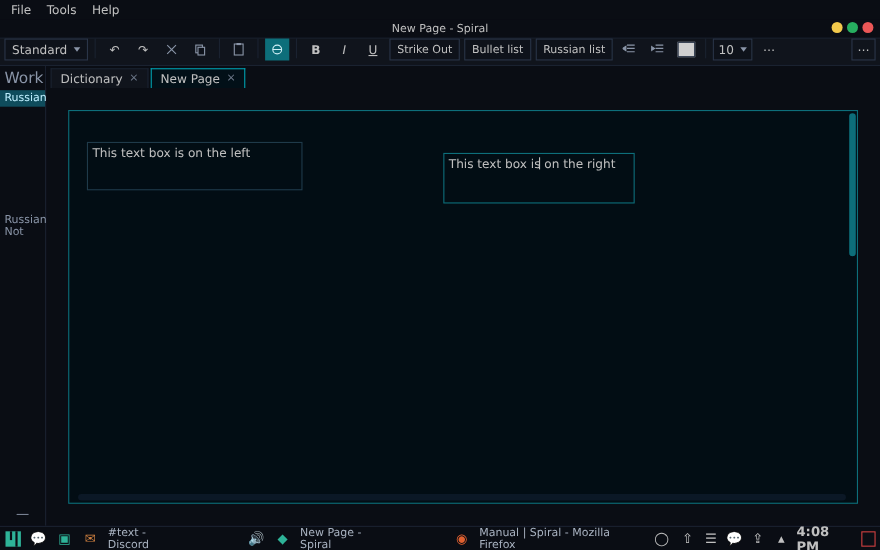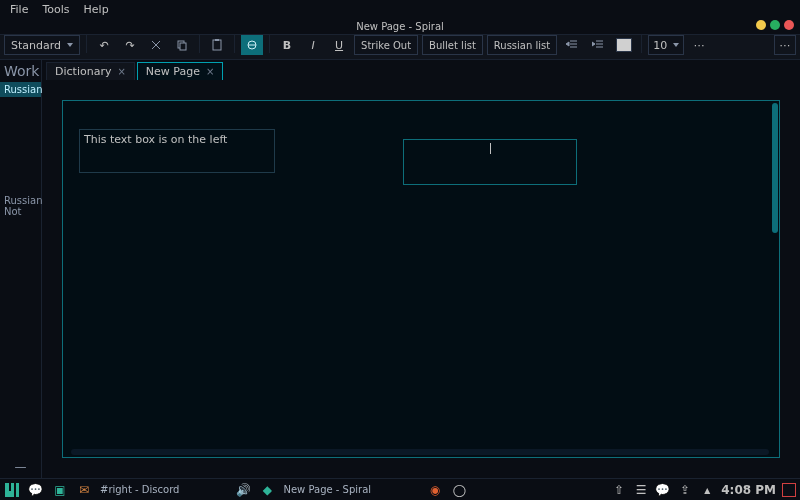--- a/index.html
+++ b/index.html
@@ -169,44 +169,46 @@
         <span>New Page</span>
         <span class="tabx">×</span>
       </div>
     </div>
 
     <div class="canvas-wrap">
       <div class="tb inactive" style="left:16px;top:28px;width:196px;height:44px">
         <span>This text box is on the left</span>
       </div>
       <div class="tb" style="left:340px;top:38px;width:174px;height:46px">
+        <span>This text box is on the right</span>
         <span class="caret" style="left:86px;top:3px"></span>
       </div>
       <div class="vscroll">
             <div class="vthumb"></div>
           </div>
       <div class="hscroll"></div>
     </div>
   </div>
 </div>
 
 <div class="taskbar">
   <span class="t-ico">
         <span class="manjaro"></span>
       </span>
   <span class="t-ico">💬</span>
   <span class="t-ico" style="color:#2eb398">▣</span>
   <span class="t-ico" style="color:#d08040">✉</span>
-  <span class="tasklabel">#right - Discord</span>
+  <span class="tasklabel">#text - Discord</span>
   <span style="width:40px"></span>
   <span class="t-ico">🔊</span>
   <span class="t-ico" style="color:#2eb398">◆</span>
   <span class="tasklabel">New Page - Spiral</span>
   <span style="width:40px"></span>
   <span class="t-ico" style="color:#e06030">◉</span>
+  <span class="tasklabel">Manual | Spiral - Mozilla Firefox</span>
   <span class="t-ico">◯</span>
   <div class="tray">
     <span class="t-ico">⇧</span>
     <span class="t-ico">☰</span>
     <span class="t-ico">💬</span>
     <span class="t-ico">⇪</span>
     <span class="t-ico">▴</span>
     <span class="clock">4:08 PM</span>
     <span class="t-ico" style="border:1px solid #d04040;width:14px;height:14px"></span>
   </div>

